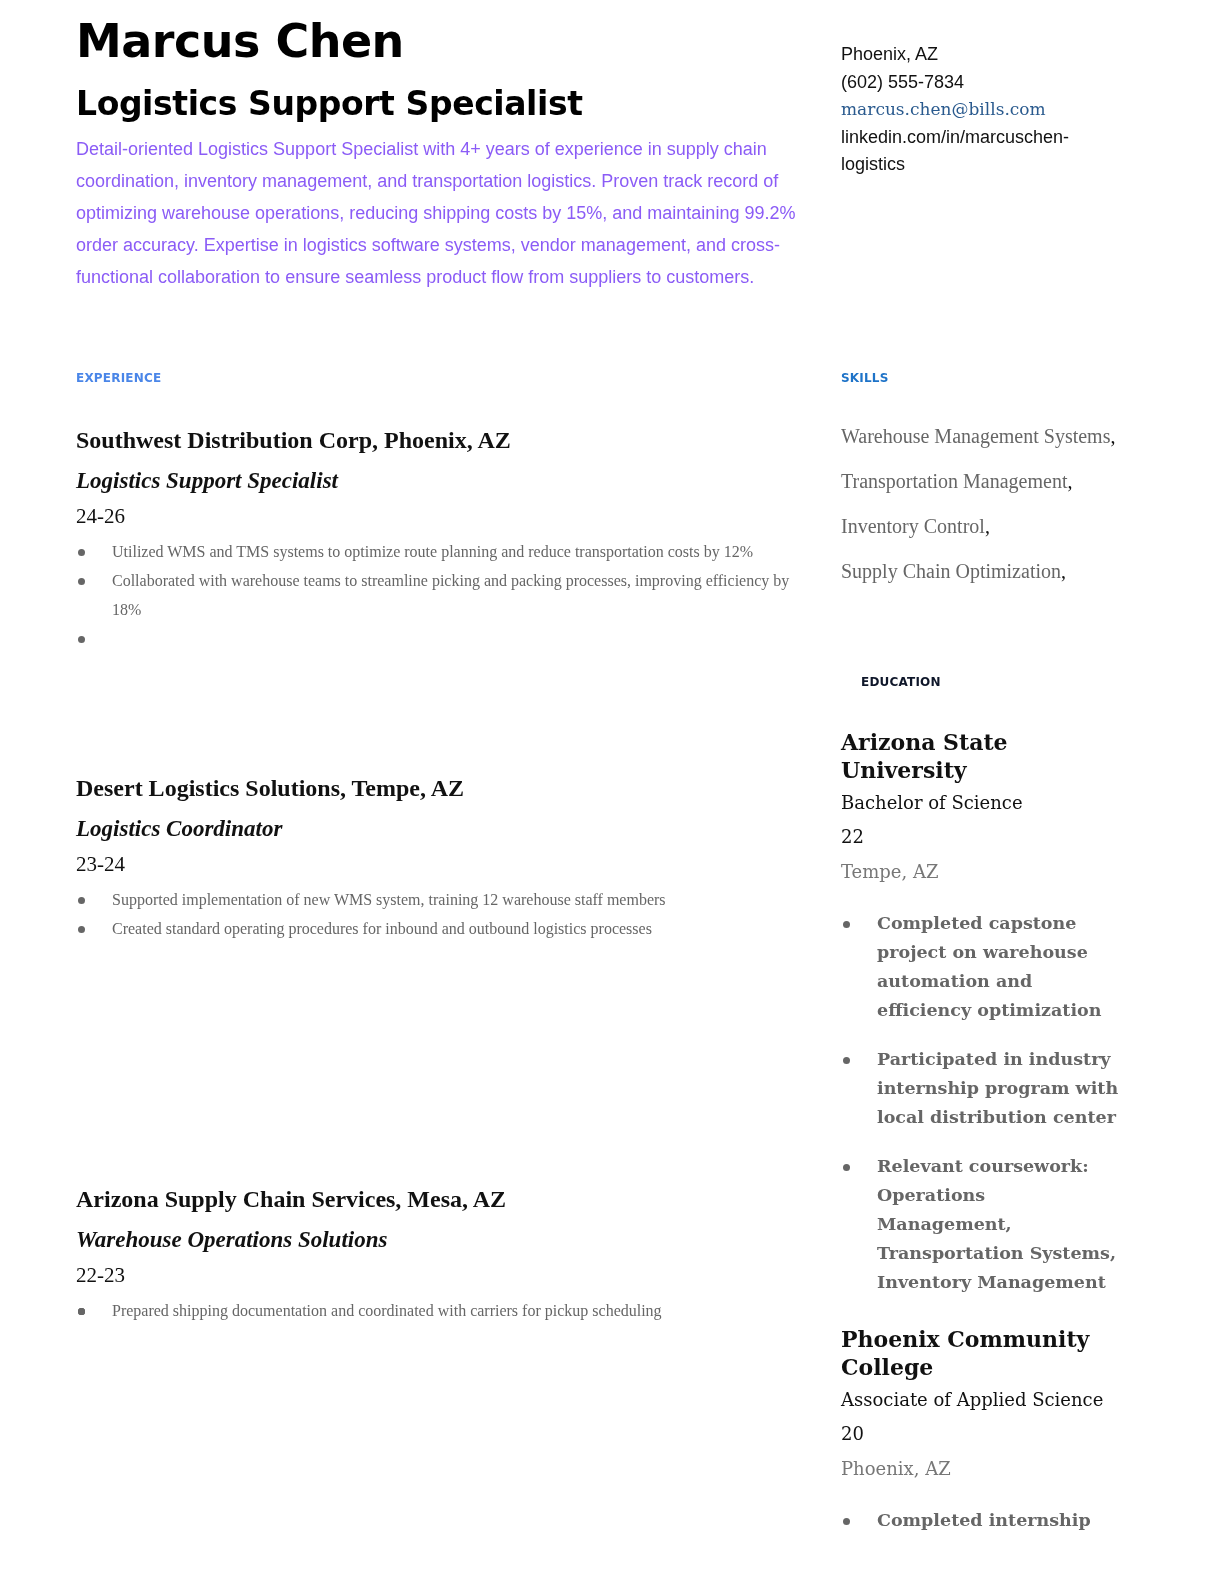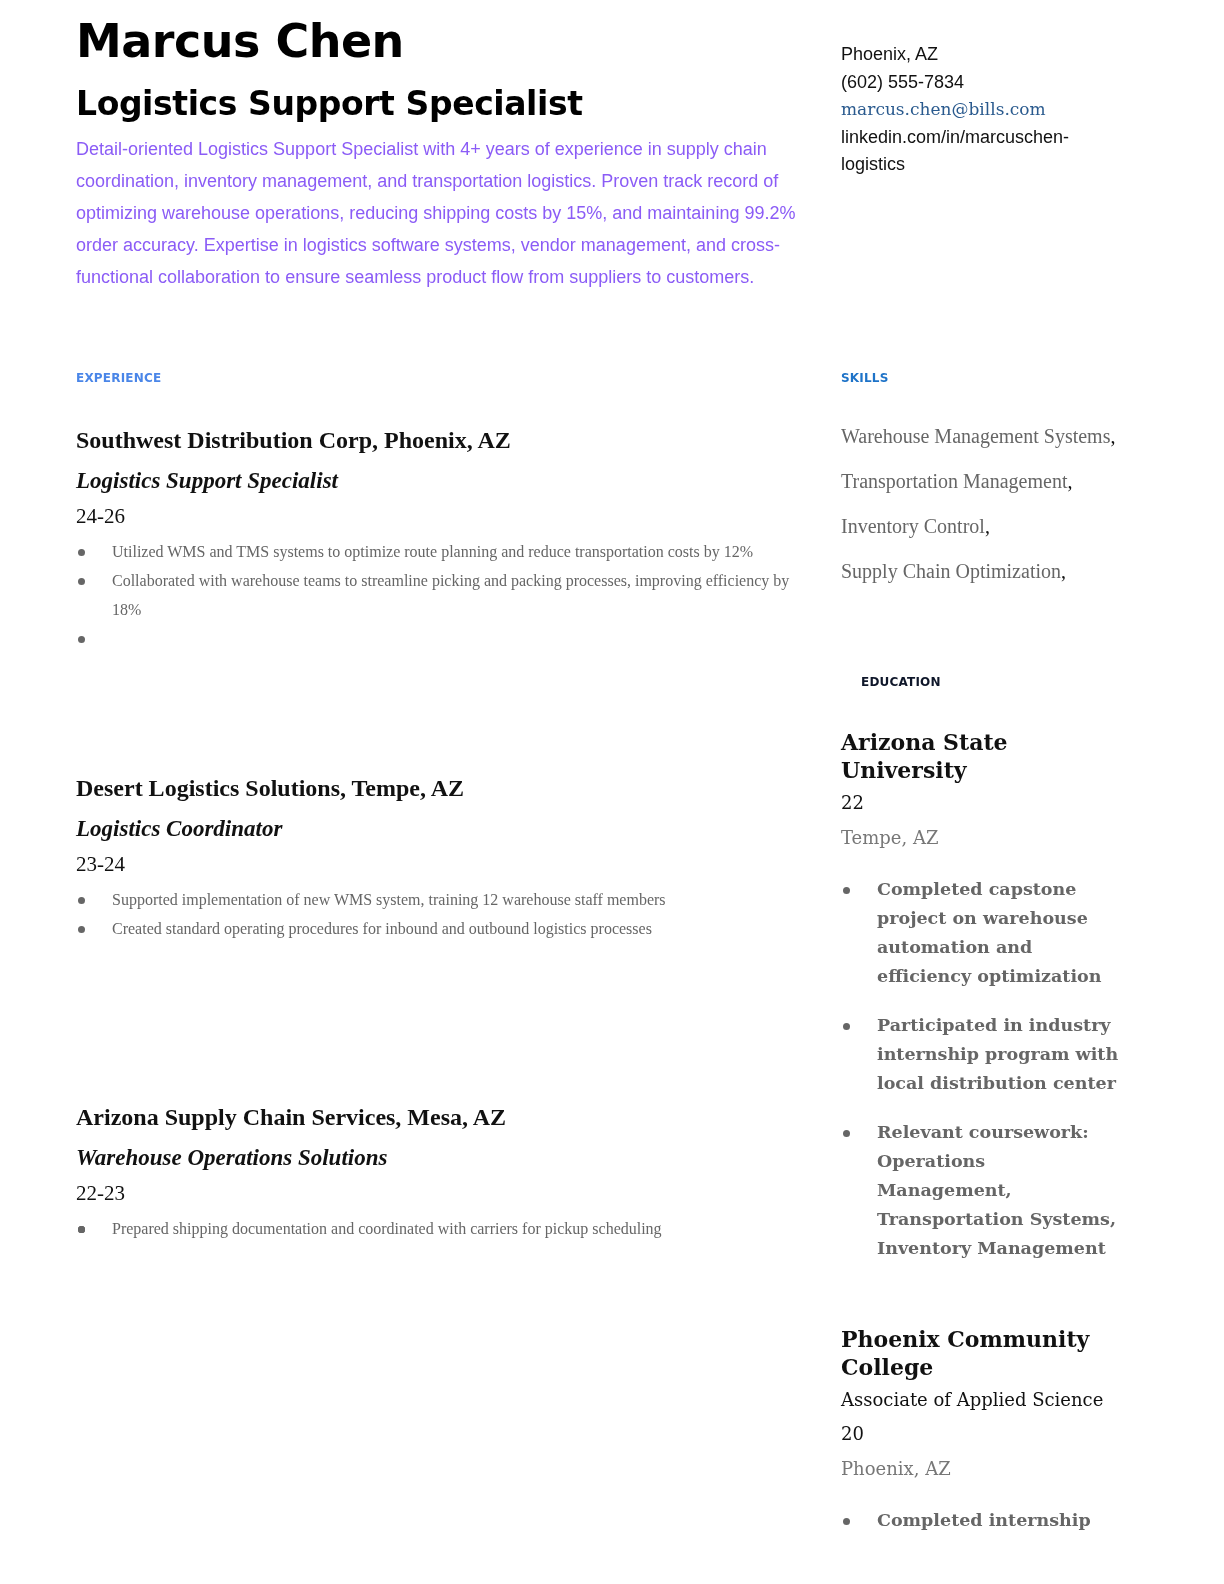--- a/index.html
+++ b/index.html
@@ -139,21 +139,21 @@
 <div class="job" style="top:775px;">
   <div class="job-company">Desert Logistics Solutions, Tempe, AZ</div>
   <div class="job-title">Logistics Coordinator</div>
   <div class="job-dates">23-24</div>
   <ul class="bullets">
     <li><span class="dot"></span><span>Supported implementation of new WMS system, training 12 warehouse staff members</span></li>
     <li><span class="dot"></span><span>Created standard operating procedures for inbound and outbound logistics processes</span></li>
   </ul>
 </div>
 
-<div class="job" style="top:1104px;">
+<div class="job" style="top:1186px;">
   <div class="job-company">Arizona Supply Chain Services, Mesa, AZ</div>
   <div class="job-title">Warehouse Operations Solutions</div>
   <div class="job-dates">22-23</div>
   <ul class="bullets">
     <li><span class="dot"></span></li>
     <li><span class="dot"></span></li>
     <li><span class="dot"></span><span>Prepared shipping documentation and coordinated with carriers for pickup scheduling</span></li>
   </ul>
 </div>
 
@@ -162,20 +162,21 @@
   <div class="skill"><span>Warehouse Management Systems</span><span class="comma">,</span></div>
   <div class="skill"><span>Transportation Management</span><span class="comma">,</span></div>
   <div class="skill"><span>Inventory Control</span><span class="comma">,</span></div>
   <div class="skill"><span>Supply Chain Optimization</span><span class="comma">,</span></div>
 </div>
 
 <div class="section-head edu-head">EDUCATION</div>
 
 <div class="edu" style="top:728px;">
   <div class="edu-school">Arizona State University</div>
+  <div class="edu-degree">Bachelor of Science</div>
   <div class="edu-year">22</div>
   <div class="edu-loc">Tempe, AZ</div>
   <ul class="edu-bullets">
     <li><span class="dot"></span><span>Completed capstone project on warehouse automation and efficiency optimization</span></li>
     <li><span class="dot"></span><span>Participated in industry internship program with local distribution center</span></li>
     <li><span class="dot"></span><span>Relevant coursework: Operations Management, Transportation Systems, Inventory Management</span></li>
   </ul>
 </div>
 
 <div class="edu" style="top:1325px;">

